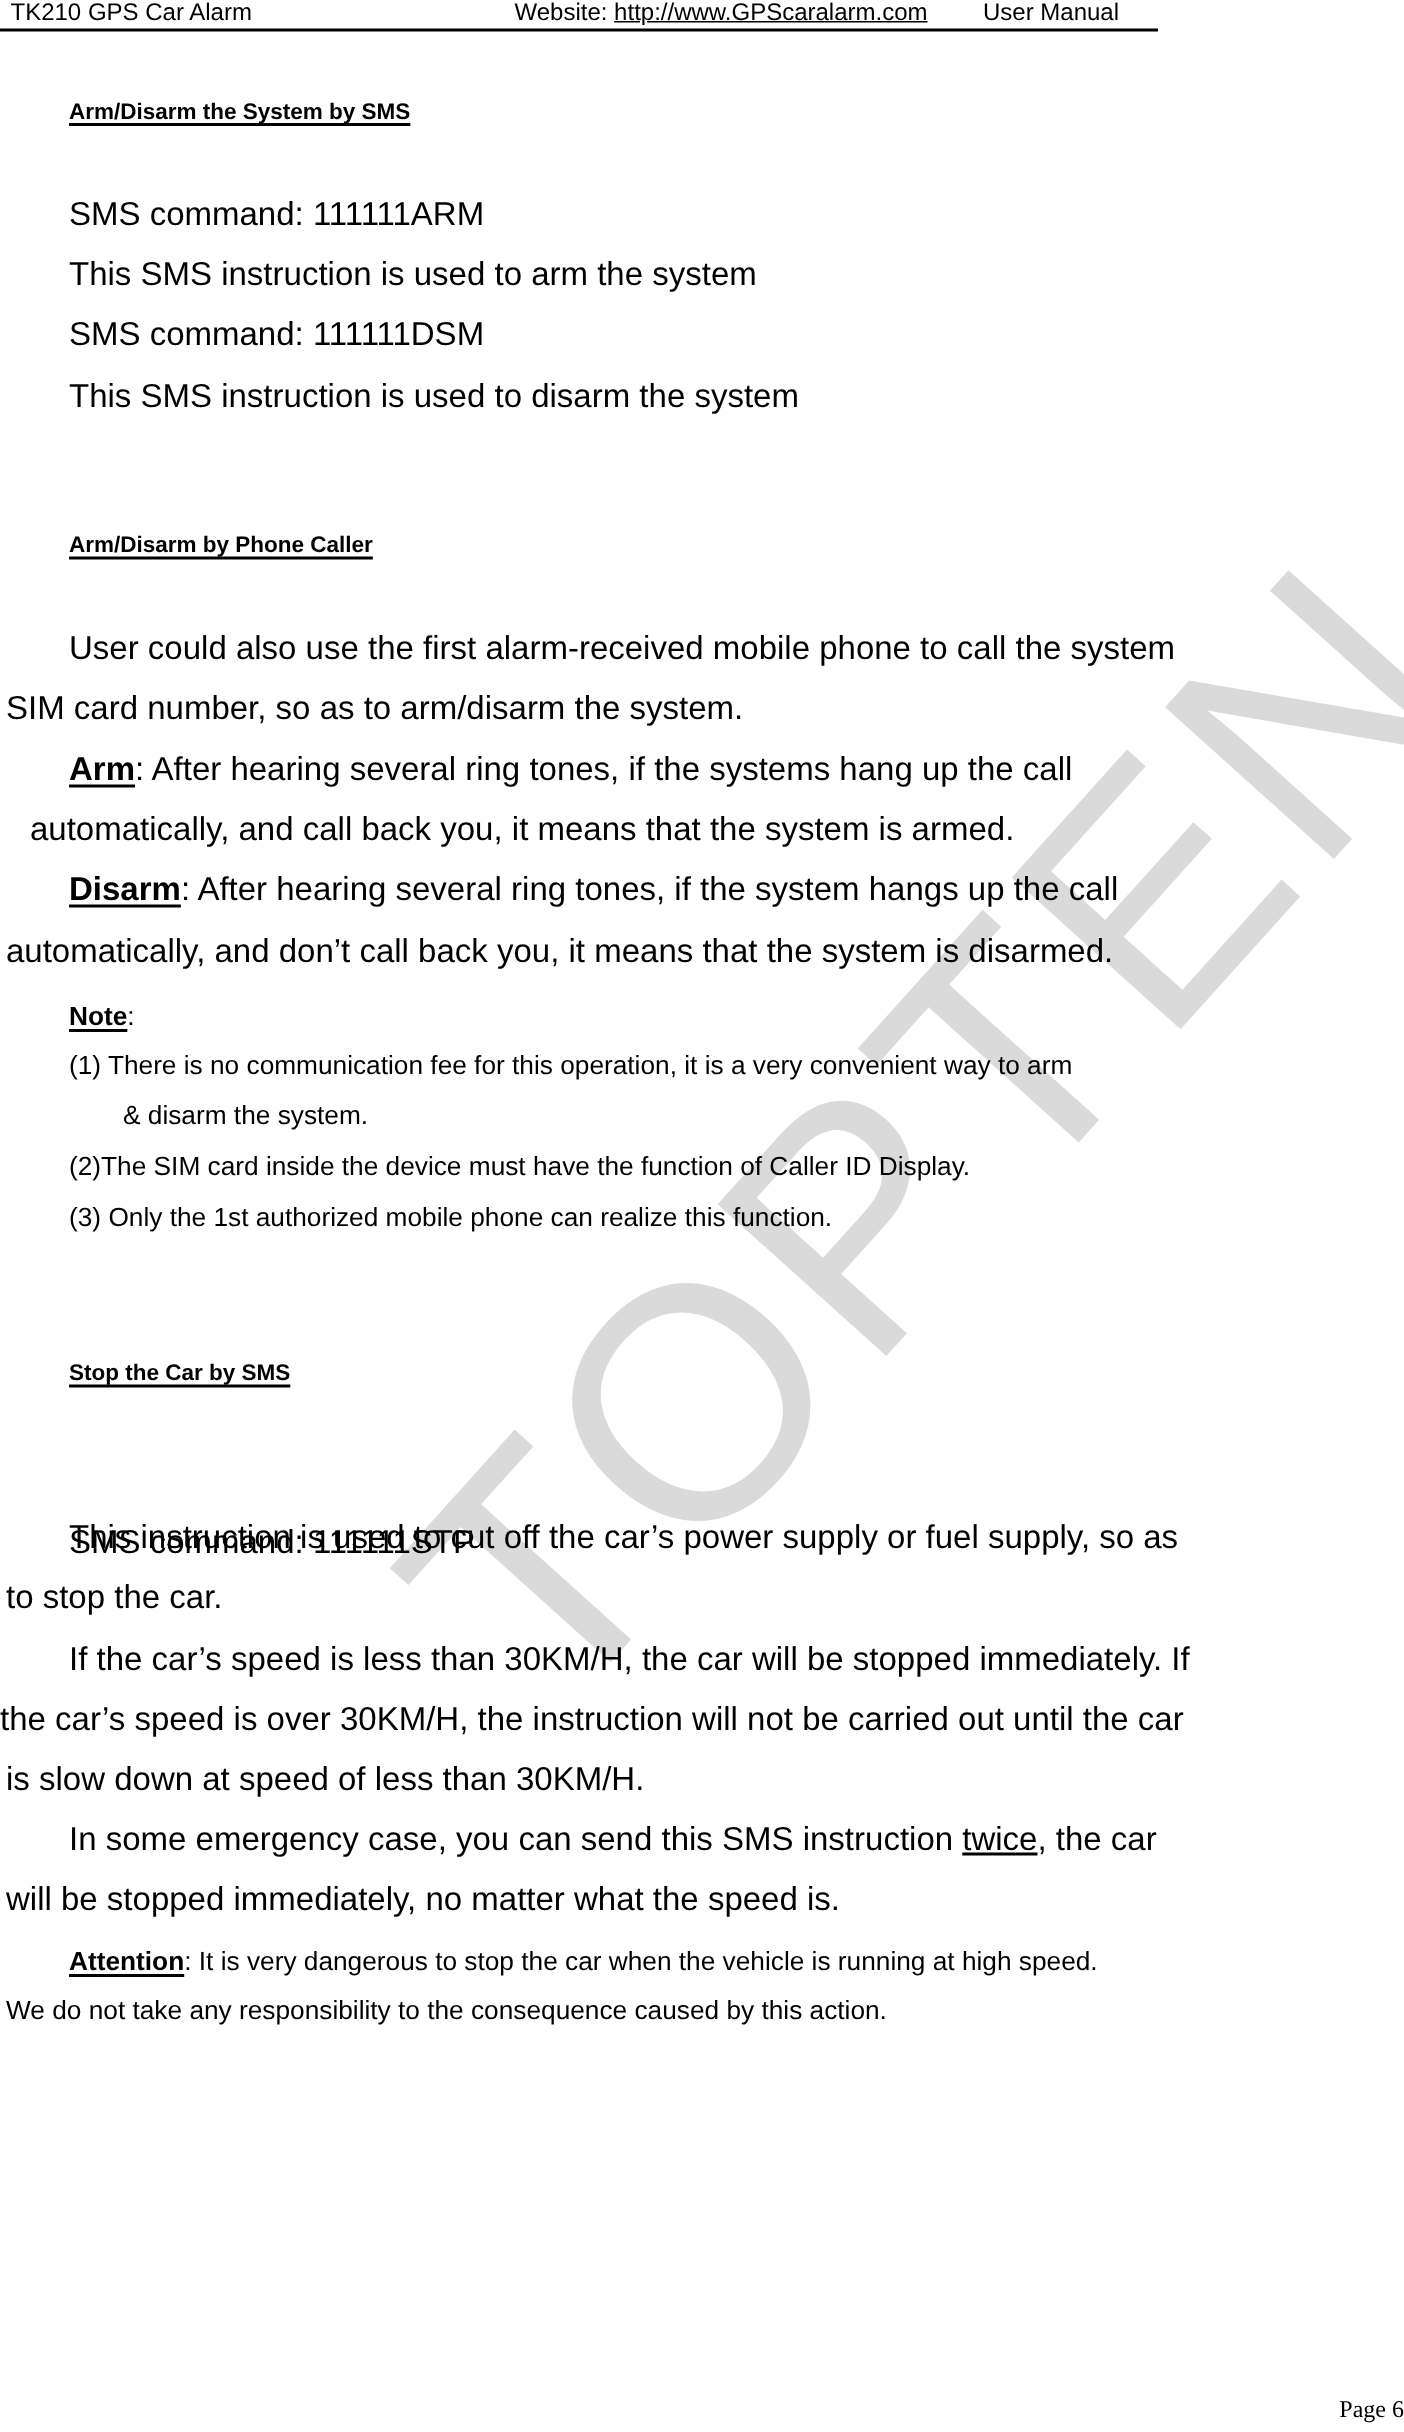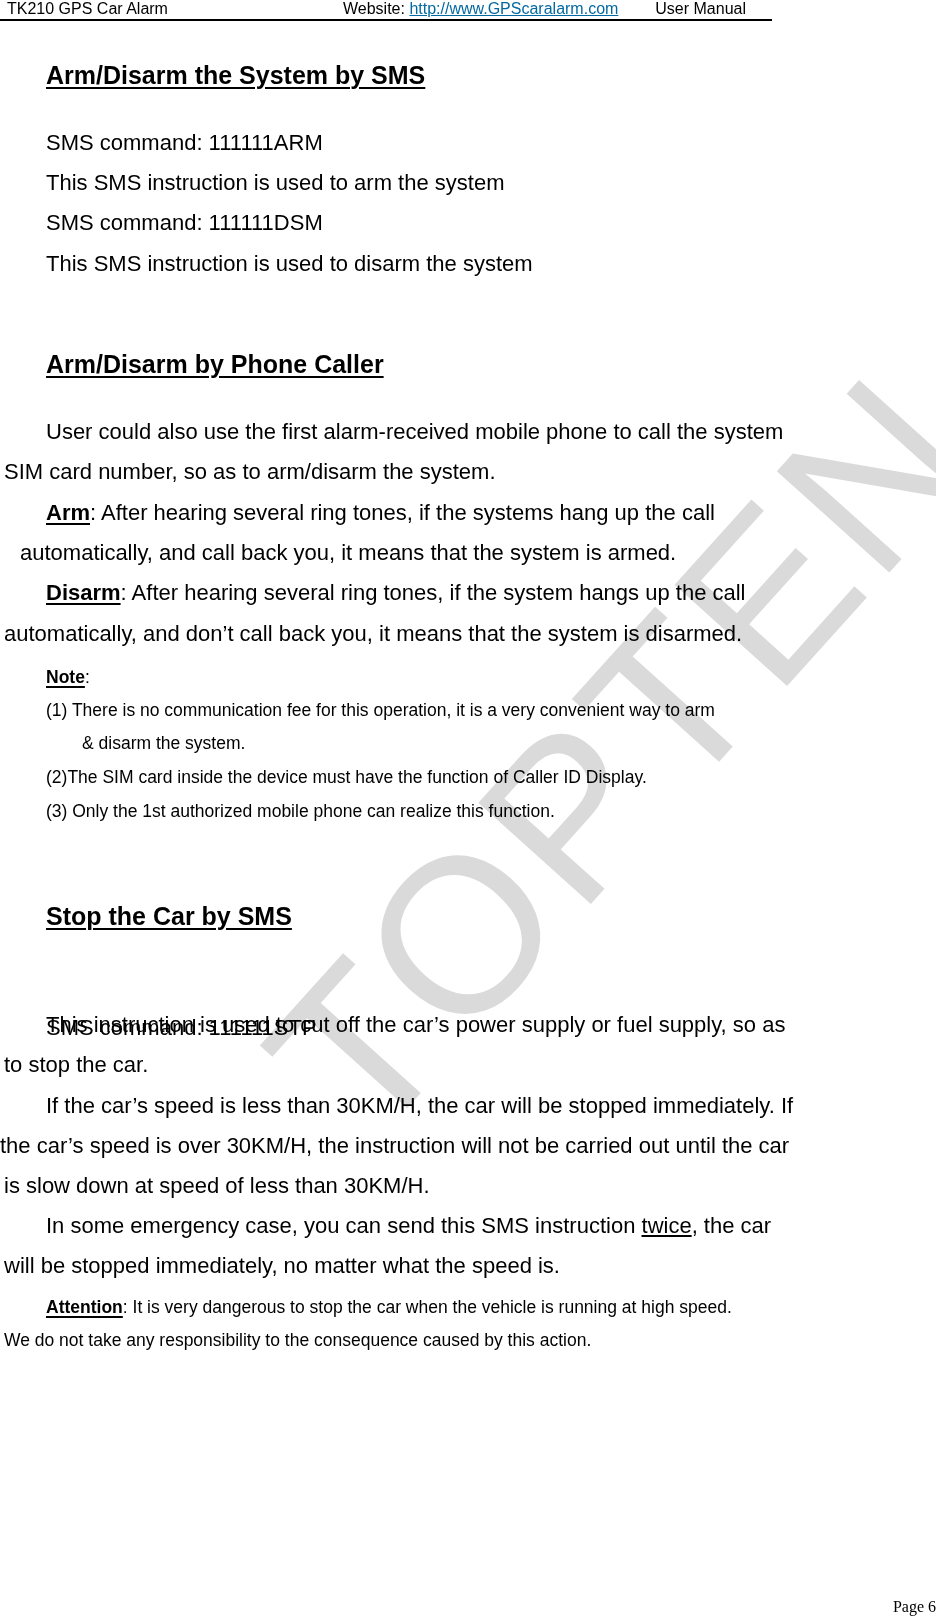--- a/index.html
+++ b/index.html
@@ -7,25 +7,25 @@
     width: 936px; height: 1621px; position: relative; overflow: hidden;
     font-family: "Liberation Sans", sans-serif; color: #000;
   }
   .header {
     position: absolute; left: 0; top: 0; width: 772px; height: 19px;
     border-bottom: 2px solid #000; font-size: 16px; line-height: 18px;
   }
   .header .left { position: absolute; left: 7px; top: 0; }
   .header .mid { position: absolute; left: 343px; top: 0; }
   .header .right { position: absolute; right: 26px; top: 0; }
-  .header a { color: #0369a1; text-decoration: underline; }
+  .header a { color: #000000; text-decoration: underline; }
 
   .ln { position: absolute; white-space: nowrap; font-size: 22px; line-height: 26px; }
   .sm { font-size: 17.5px; line-height: 22px; }
-  .h { font-weight: bold; text-decoration: underline; text-decoration-thickness: 2px; text-underline-offset: 3px; font-size: 25px; }
+  .h { font-weight: bold; text-decoration: underline; text-decoration-thickness: 2px; text-underline-offset: 3px; font-size: 15px; }
   b { font-weight: normal; }
   .u { text-decoration: underline; }
   .ub { font-weight: bold; text-decoration: underline; text-decoration-thickness: 2px; text-underline-offset: 3px; }
 
   .watermark {
     position: absolute; left: 160px; top: 630px;
     font-size: 220px; color: rgba(150,150,150,0.35); letter-spacing: 6px;
     transform: rotate(-48deg); transform-origin: center;
     font-family: "Liberation Sans", sans-serif; white-space: nowrap; pointer-events: none;
   }

